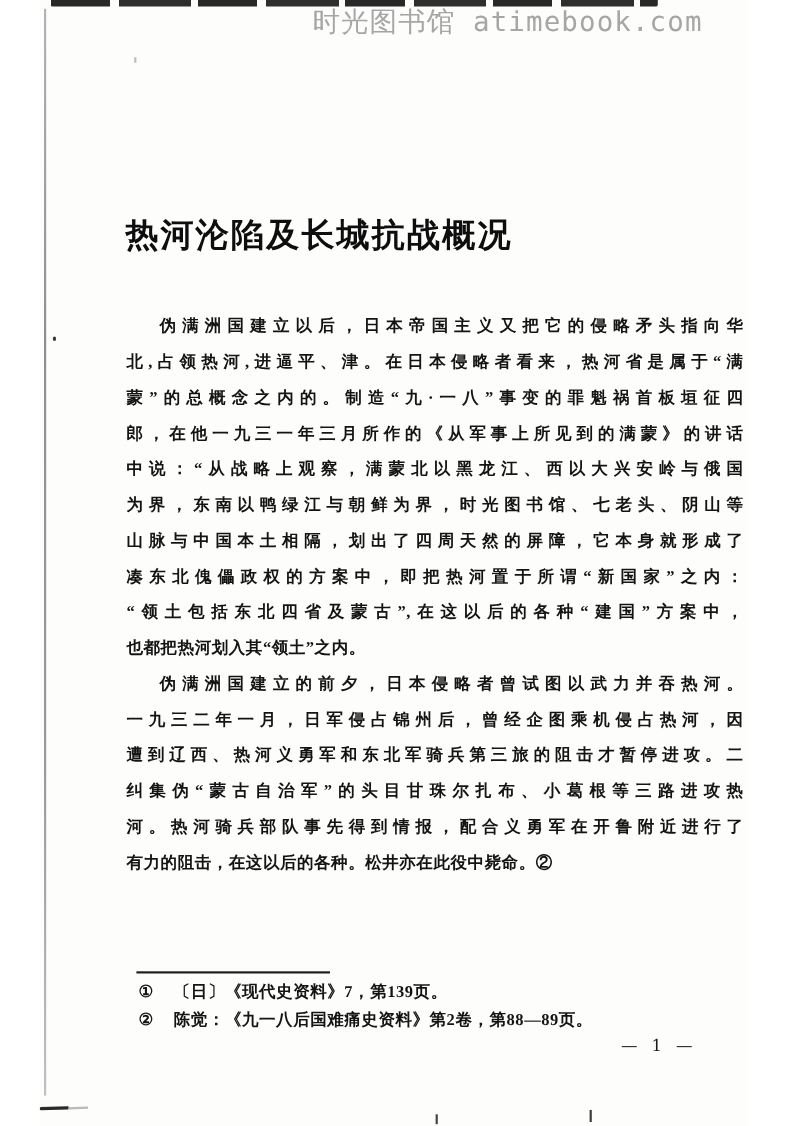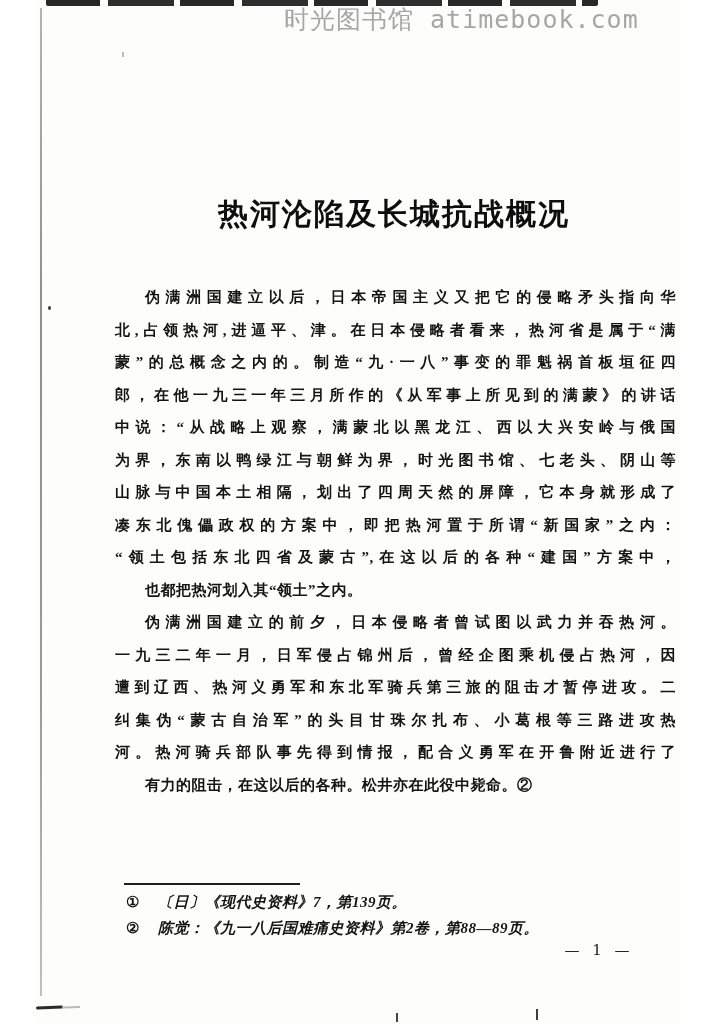--- a/index.html
+++ b/index.html
@@ -40,50 +40,50 @@
 
   .watermark {
     position: absolute; left: 248px; top: 4px; height: 32px;
     font-family: "DejaVu Sans Mono", "DejaVu Sans", monospace;
     font-size: 25px; line-height: 32px; color: #a6a6a6;
     letter-spacing: 1px; white-space: nowrap;
   }
 
   .doc-title {
     position: absolute; left: 78px; top: 194px; width: 560px;
-    margin: 0; text-align: center;
+    margin: 0; 
     font-family: "Liberation Sans", sans-serif;
     font-size: 30px; font-weight: bold; letter-spacing: 2px;
     color: #0e0e0e;
   }
 
   .body-text {
     position: absolute; left: 79px; top: 281px; width: 561px;
     font-size: 15px; font-weight: 600;
   }
   .body-text .line {
     height: 32.5px; line-height: 32.5px;
     text-align: justify; text-align-last: justify;
     text-justify: inter-character;
     white-space: nowrap; letter-spacing: 0.5px;
   }
   .body-text .line.indent { text-indent: 30px; }
-  .body-text .line.para-end { text-align: left; text-align-last: left; margin-left: 30px; }
+  .body-text .line.para-end { text-align: left; text-align-last: left; }
 
   .footnote-rule {
     position: absolute; left: 88px; top: 883px; width: 176px; height: 2px;
     background: #1f1f1f;
   }
   .footnotes {
     position: absolute; left: 90px; top: 889px; width: 540px;
     font-size: 15px; font-weight: 600;
   }
   .footnotes .fn-row { display: flex; line-height: 26px; }
   .footnotes .fn-marker { width: 22px; flex: none; }
-  .footnotes .fn-text { flex: 1; padding-left: 10px; letter-spacing: 0.5px; font-style: italic; }
+  .footnotes .fn-text { flex: 1; padding-left: 10px; letter-spacing: 0.5px; }
 
   .page-number {
     position: absolute; left: 448px; top: 941px; width: 230px;
     text-align: center;
     font-family: "DejaVu Serif", serif;
     font-size: 15px; letter-spacing: 4px; color: #1a1a1a;
   }
 </style>
 </head>
 <body>

